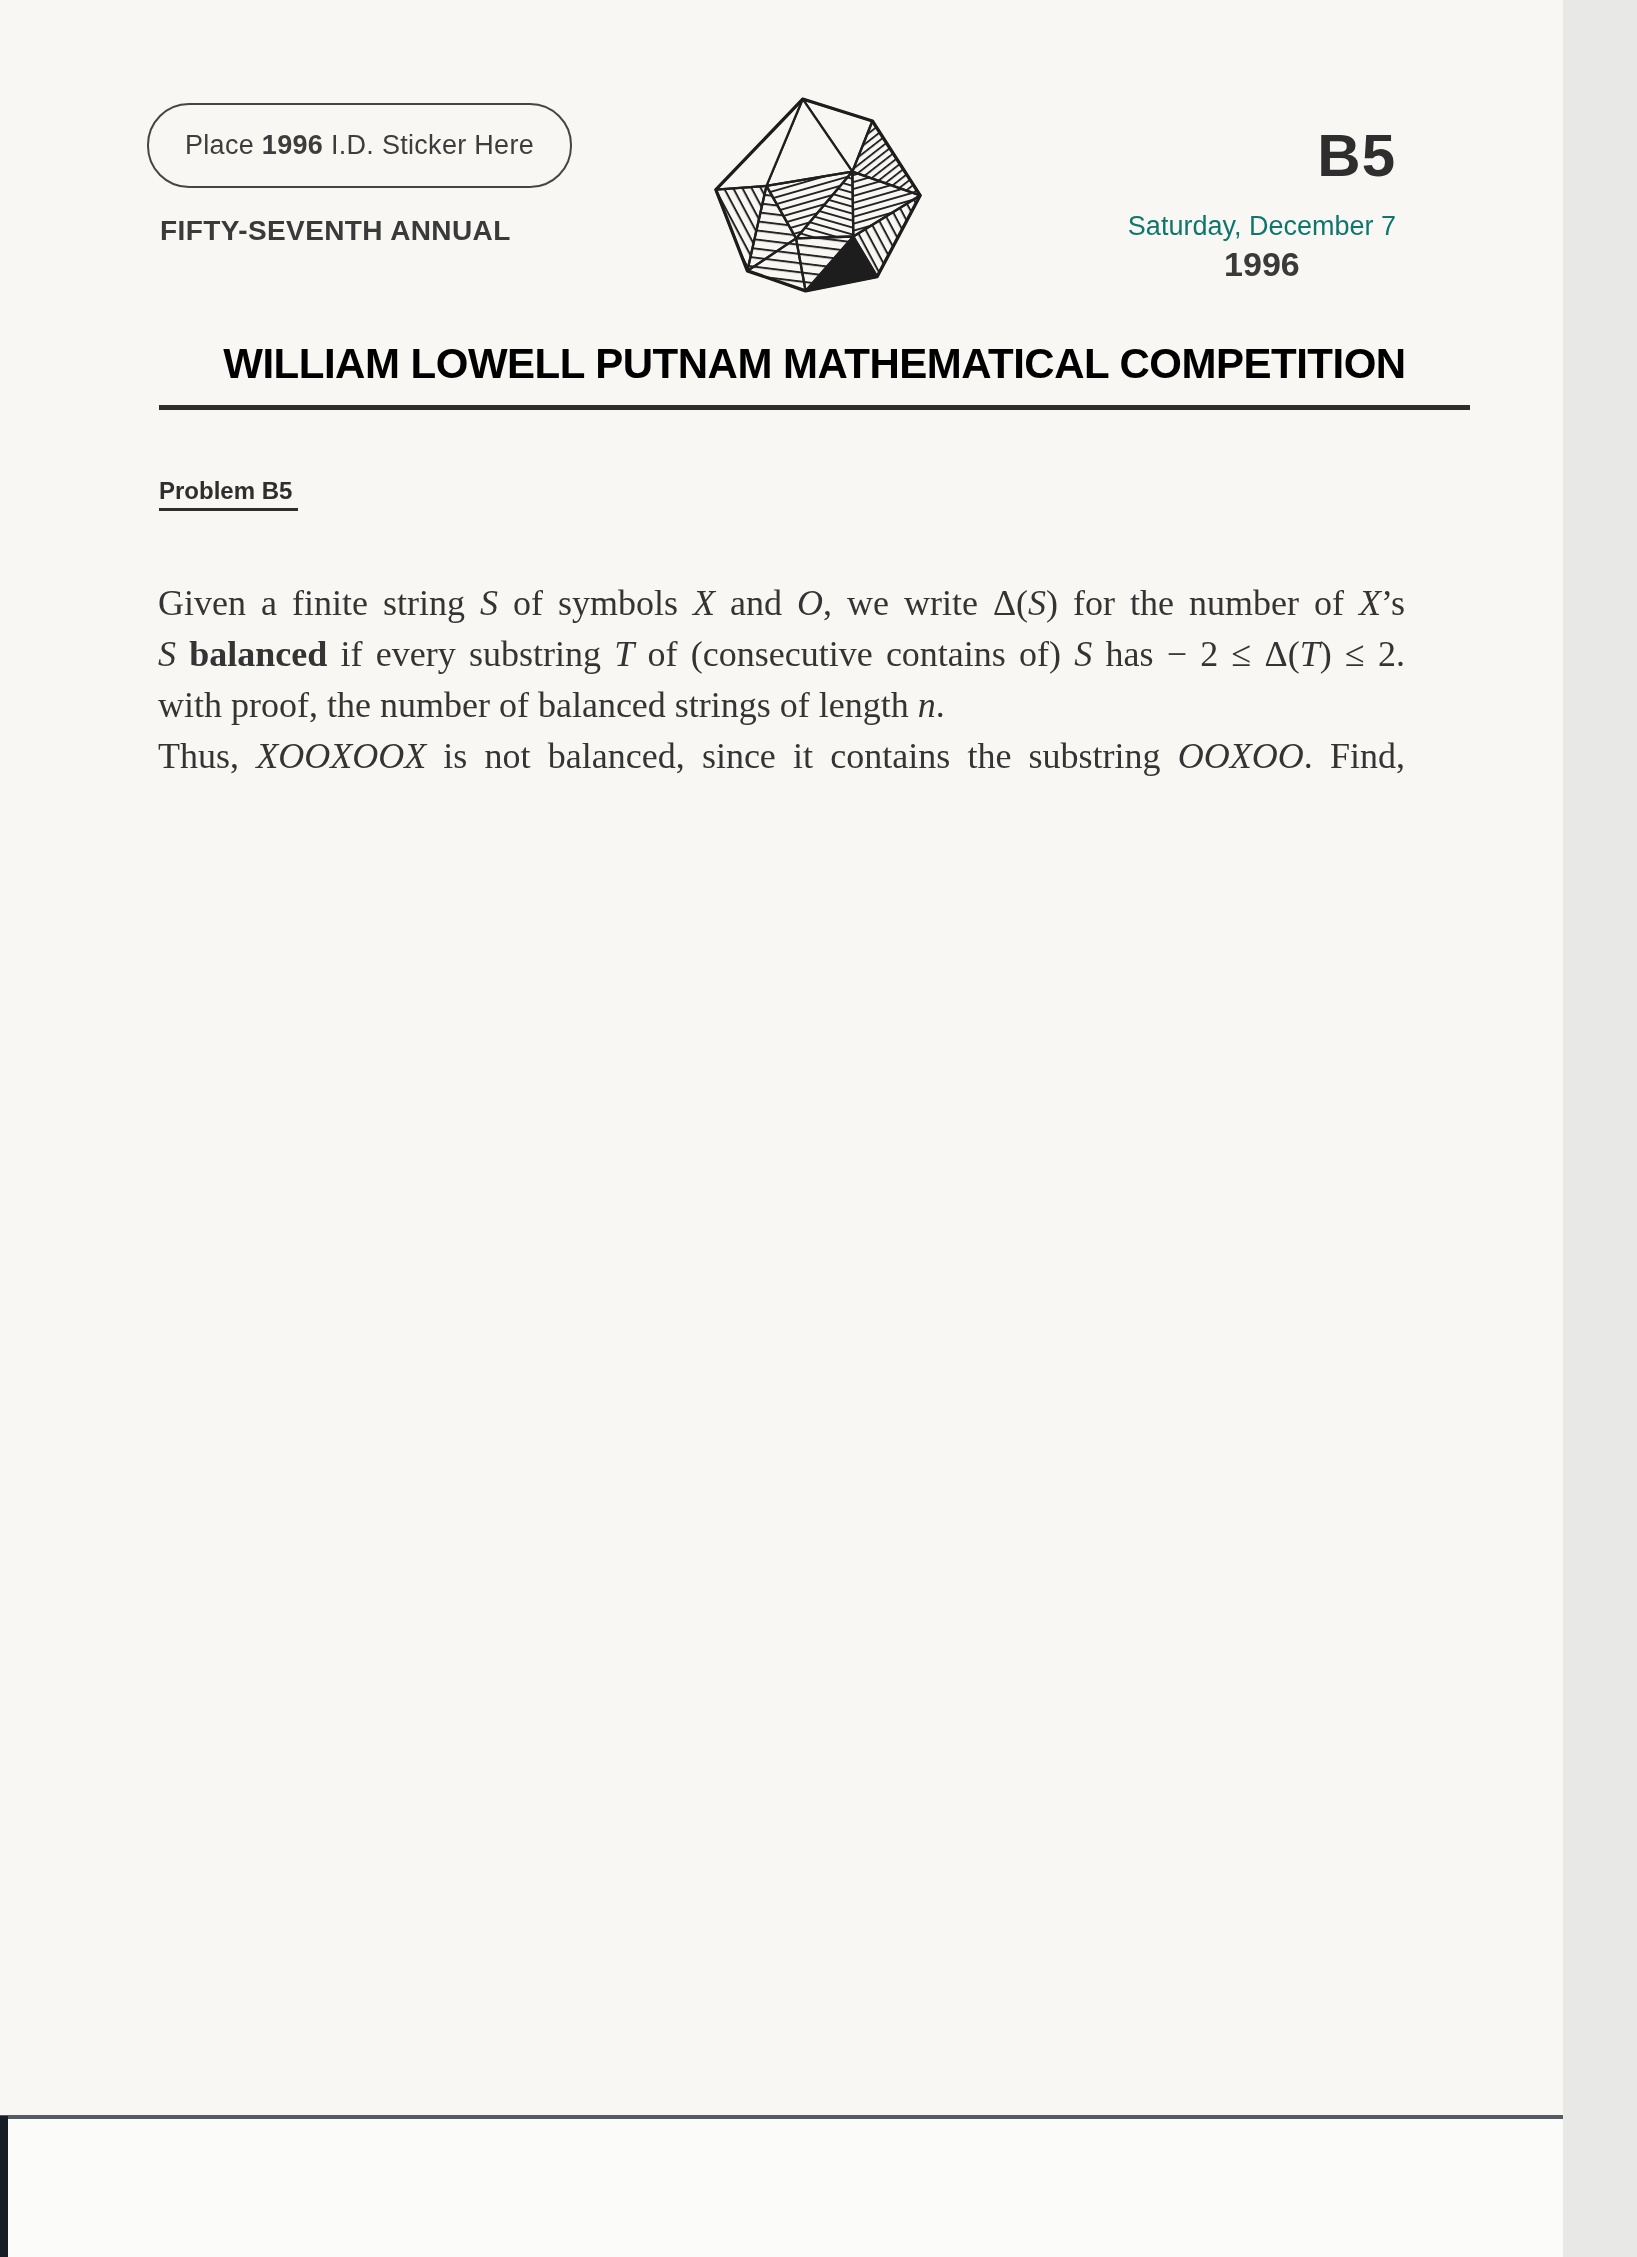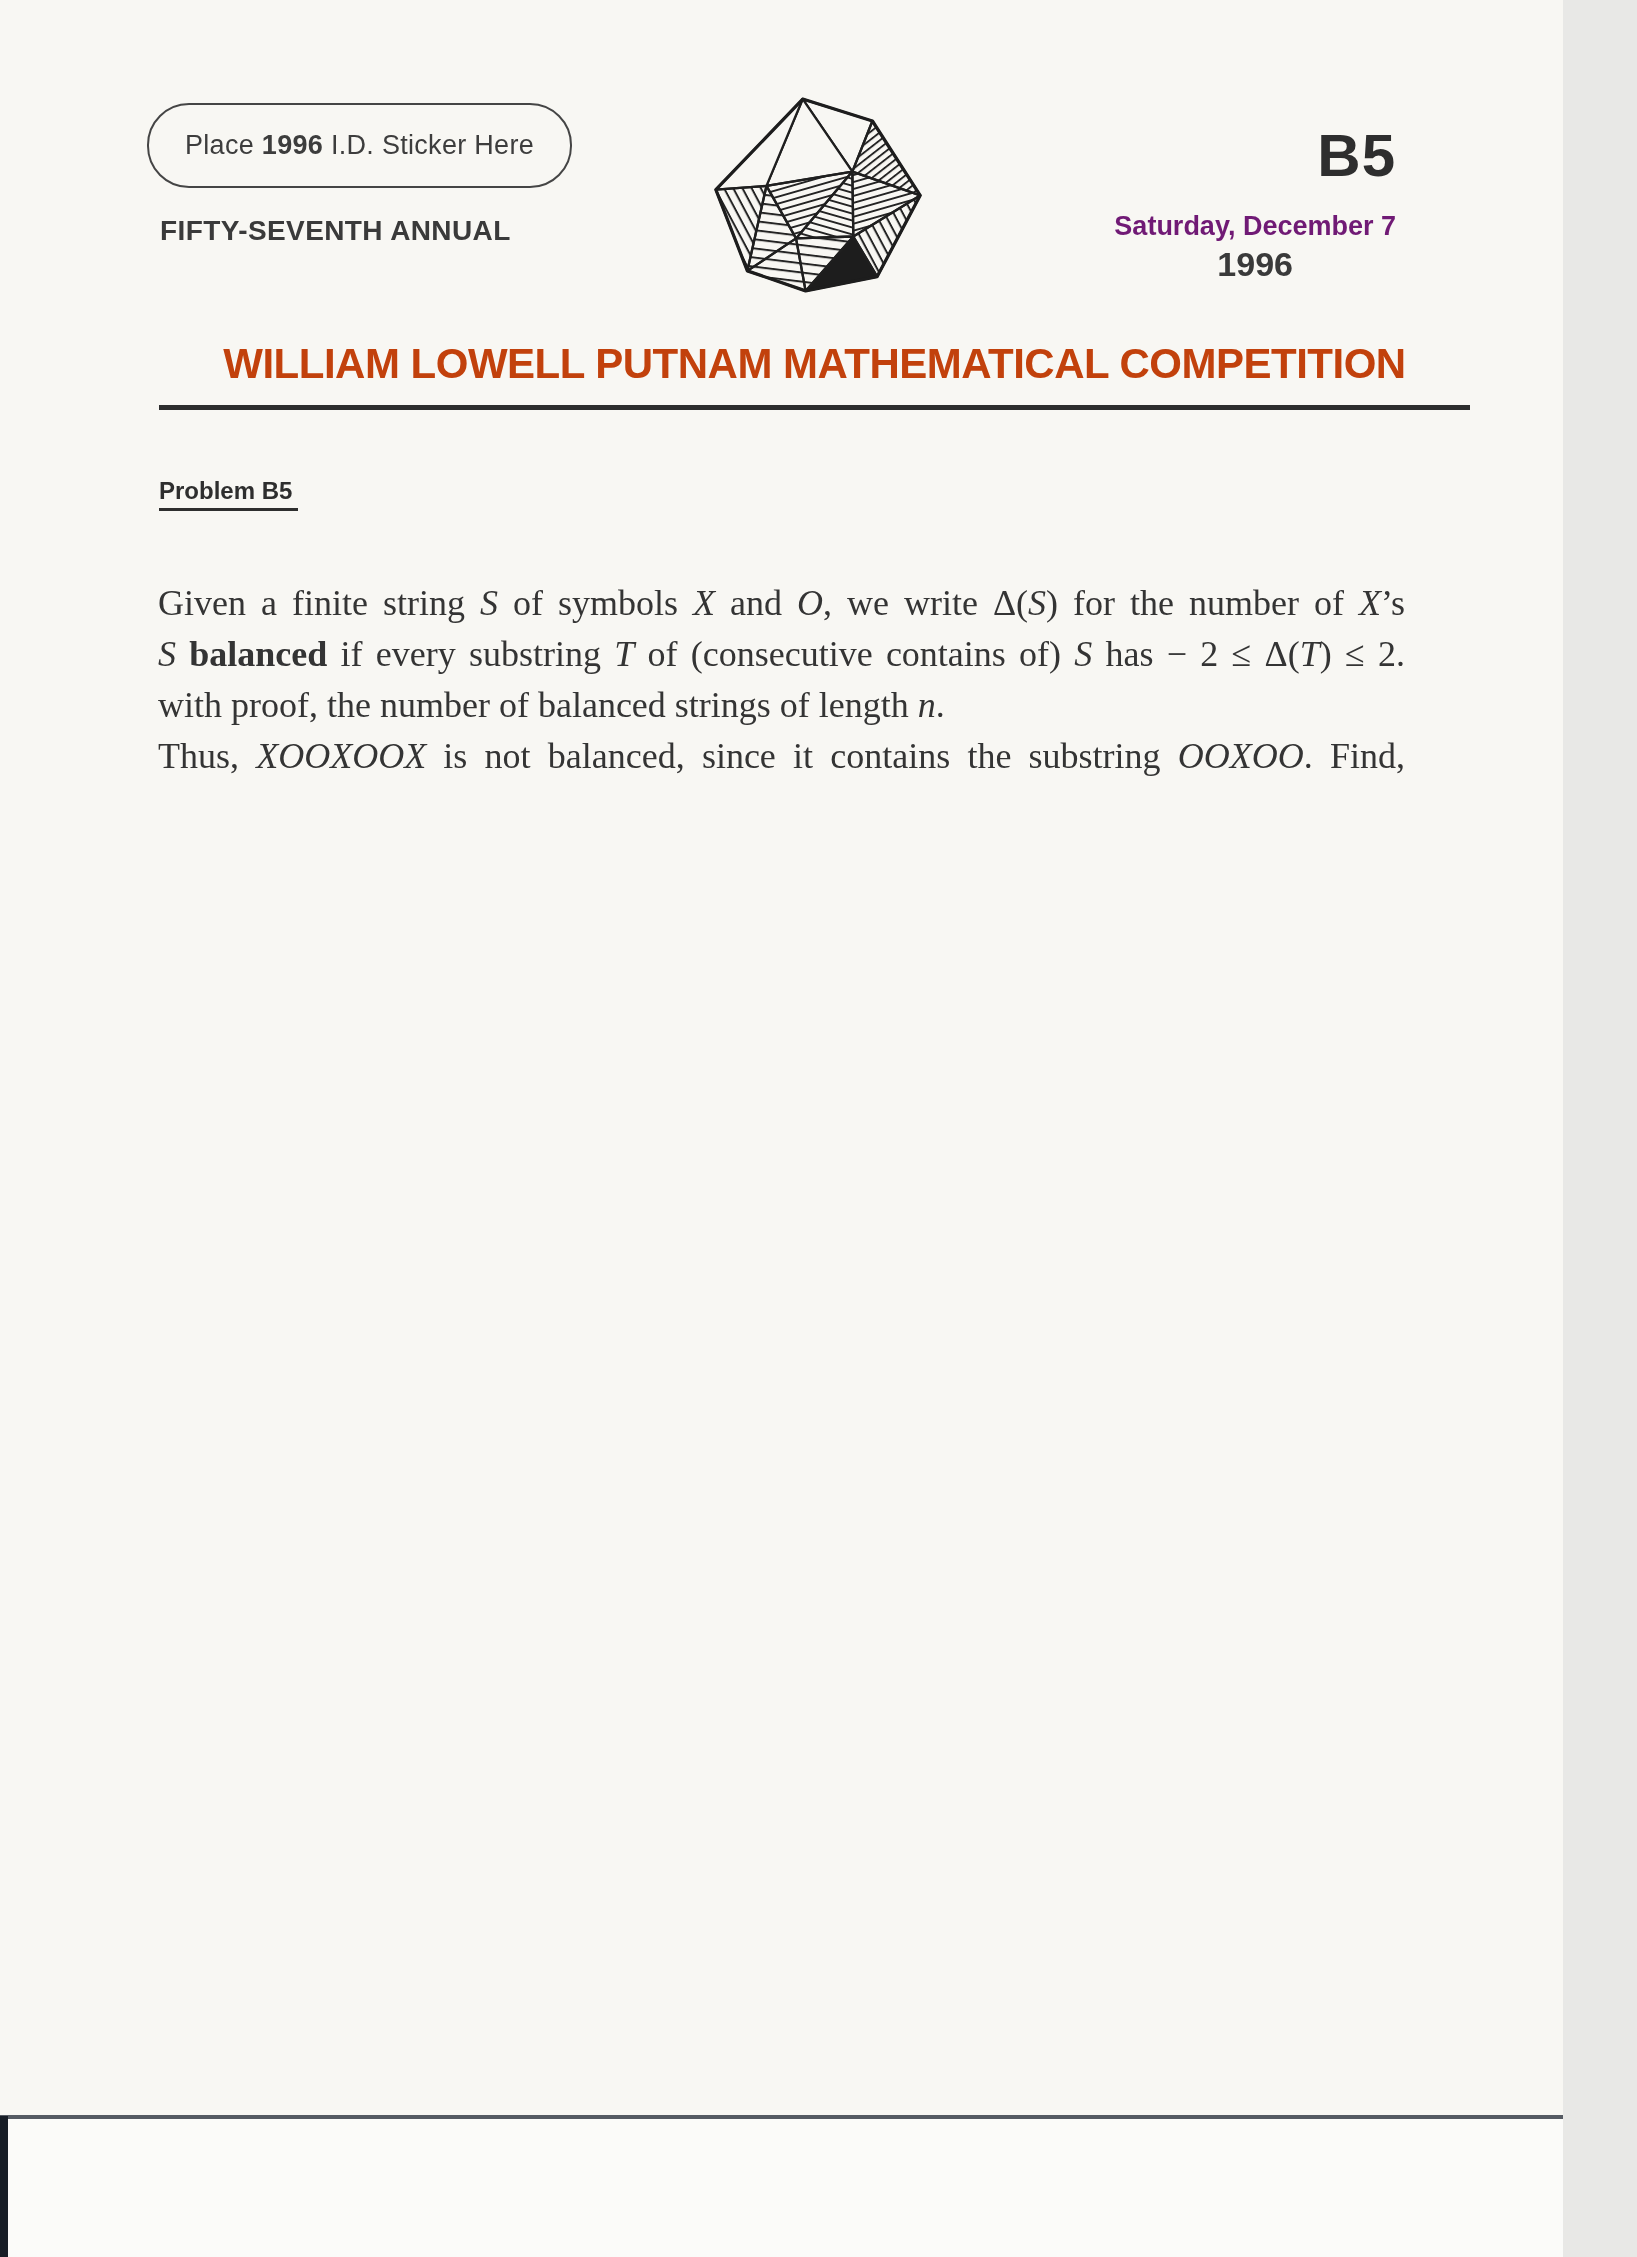--- a/index.html
+++ b/index.html
@@ -24,26 +24,26 @@
   }
   .logo{position:absolute;left:713px;top:95px;width:210px;height:199px;}
   .right-head{
     position:absolute;right:167px;top:126px;text-align:right;color:#333;
   }
   .problem-code{
     font-size:60px;font-weight:bold;line-height:60px;color:#2e2e2e;
     letter-spacing:1px;
   }
   .date-block{display:inline-block;text-align:center;margin-top:25px;}
-  .date-line{font-size:27px;font-weight:bold;color:#701a75;text-align:right;}
+  .date-line{font-size:27px;font-weight:normal;color:#0f766e;text-align:right;}
   .year-line{font-size:34px;font-weight:bold;color:#3a3a3a;margin-top:2.9px;}
   
   .title{
     position:absolute;left:159px;top:340px;width:1311px;
-    text-align:center;font-size:42px;font-weight:bold;color:#c2410c;
+    text-align:center;font-size:42px;font-weight:bold;color:#000000;
     letter-spacing:-0.5px;white-space:nowrap;
   }
   .title-rule{
     position:absolute;left:159px;top:405px;width:1311px;height:4.8px;
     background:#2d2d2d;
   }
   
   .problem-heading{
     position:absolute;left:159px;top:477px;
     font-size:24px;font-weight:bold;color:#2e2e2e;

